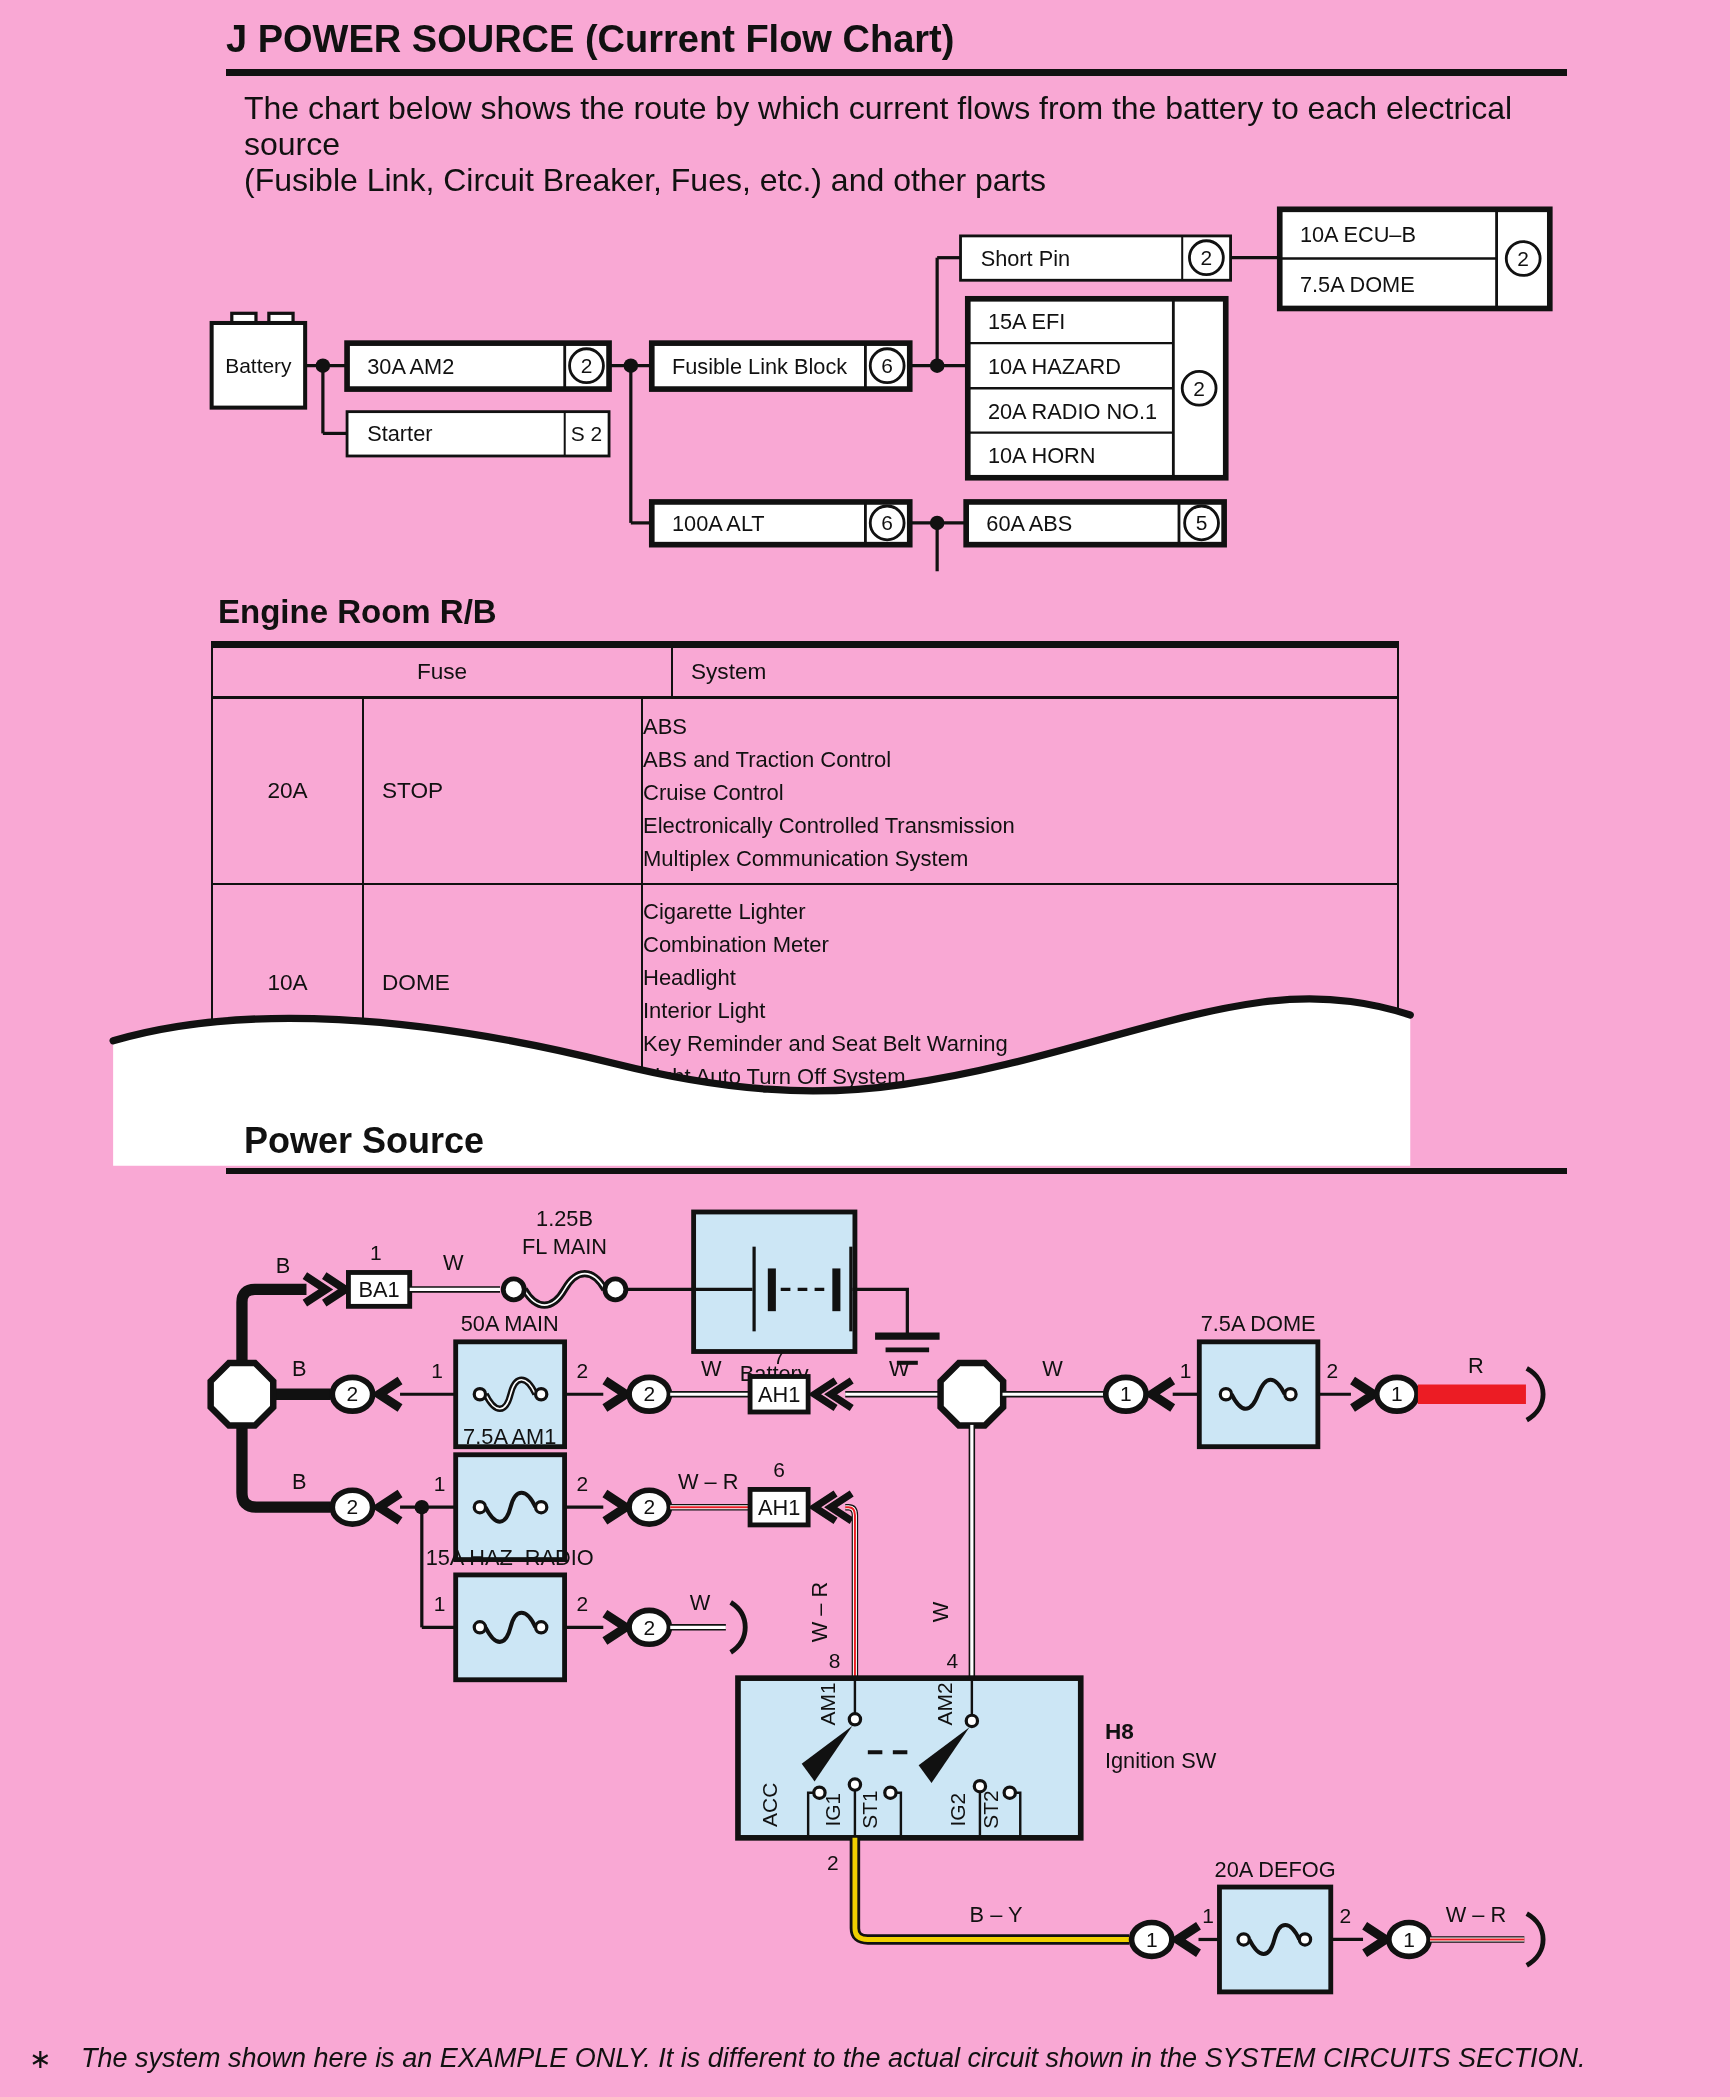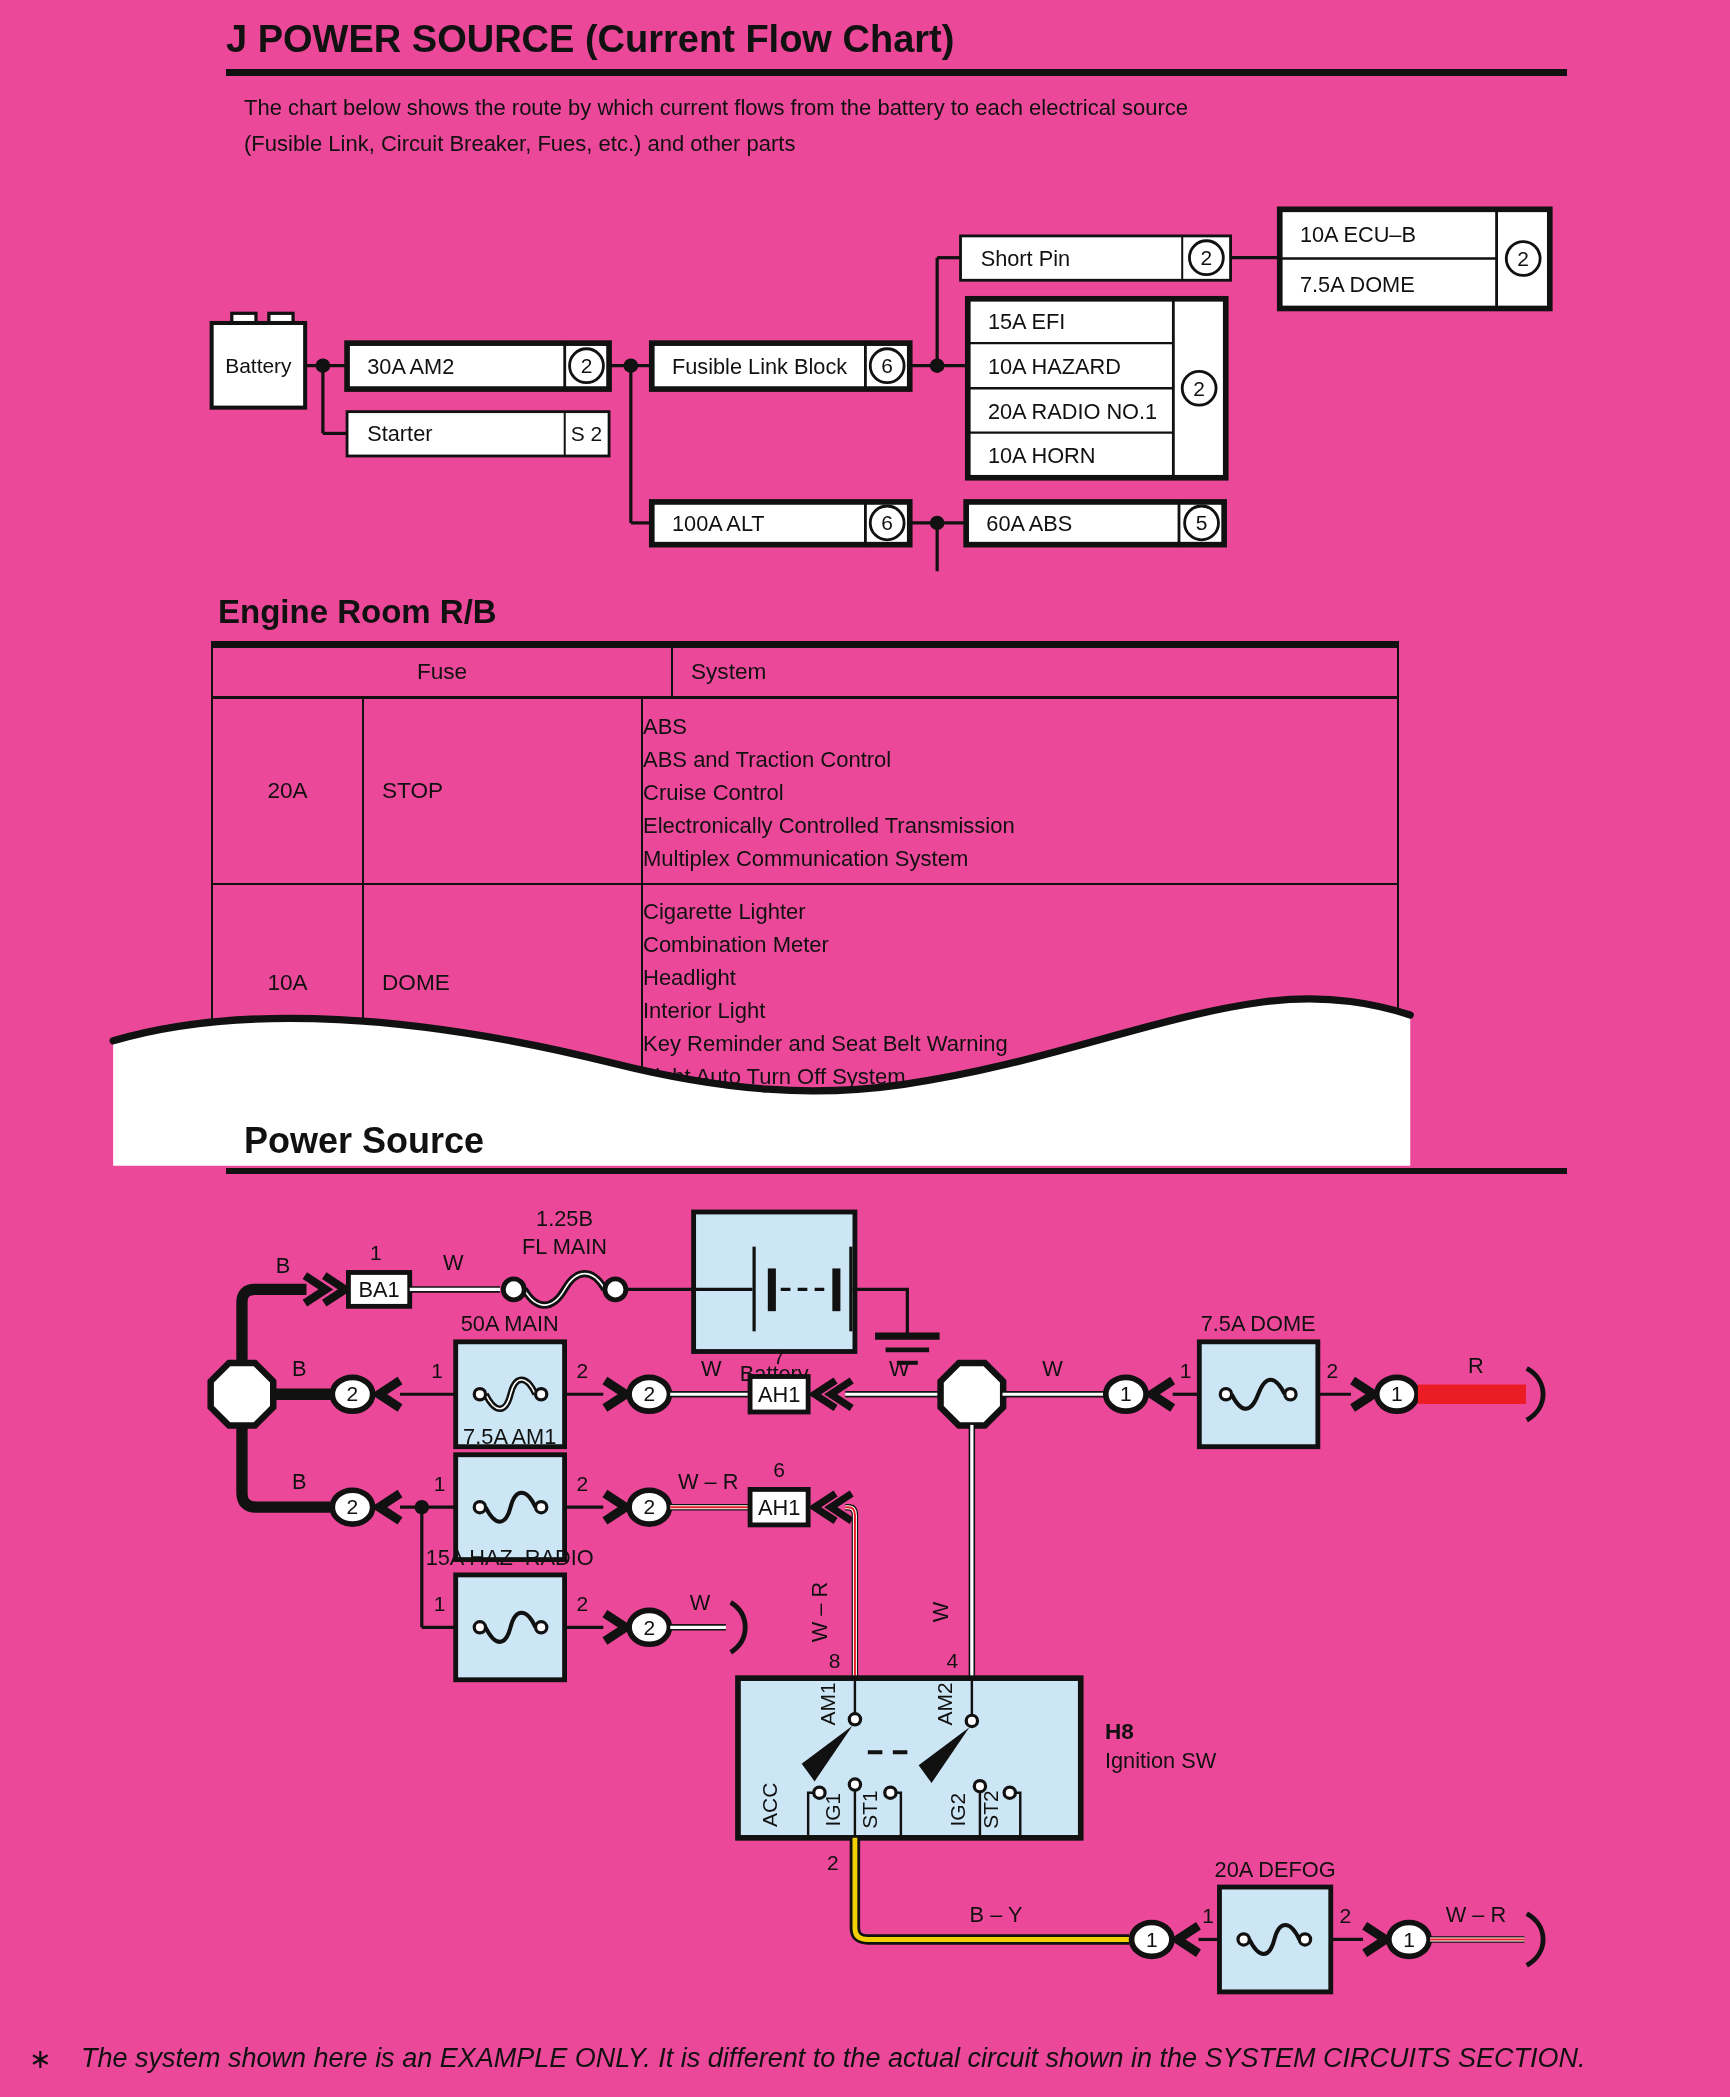--- a/index.html
+++ b/index.html
@@ -1,22 +1,22 @@
 <!DOCTYPE html>
 <html style="--blue: #cce6f5; --red: #ec1c24; --yellow: #f0d000; --ink: #111111;font-size:13px"><head>
 <meta charset="utf-8">
 <style>
   :root{ --ink:#111111; --blue:#cce6f5; --red:#ec1c24; --yellow:#f0d000; }
   html,body{margin:0;padding:0;background:#ffffff;}
-  #page{position:relative;width:1730px;height:2097px;background:#ec4899;overflow:hidden;
+  #page{position:relative;width:1730px;height:2097px;background:#f9a8d4;overflow:hidden;
         font-family:"Liberation Sans", sans-serif;color:var(--ink);}
   .abs{position:absolute;}
   .title{font-size:38px;font-weight:bold;letter-spacing:0px;}
   .rule{background:var(--ink);}
-  .intro{font-size:22px;line-height:36px;}
+  .intro{font-size:32px;line-height:36px;}
   .h2{font-size:33px;font-weight:bold;}
   .h2b{font-size:36px;font-weight:bold;}
   .foot{font-size:27px;}
   
   #ertable{position:absolute;left:211px;top:641px;width:1188px;border-top:7.3px solid var(--ink);
            border-left:2.4px solid var(--ink);border-right:2.4px solid var(--ink);box-sizing:border-box;}
   .hrow{display:flex;border-bottom:3.2px solid var(--ink);height:48px;}
   .hfuse{width:460px;border-right:2.4px solid var(--ink);display:flex;align-items:center;justify-content:center;
          font-size:22.6px;box-sizing:border-box;}
   .hsys{flex:1;display:flex;align-items:center;padding-left:18px;font-size:22.6px;}

